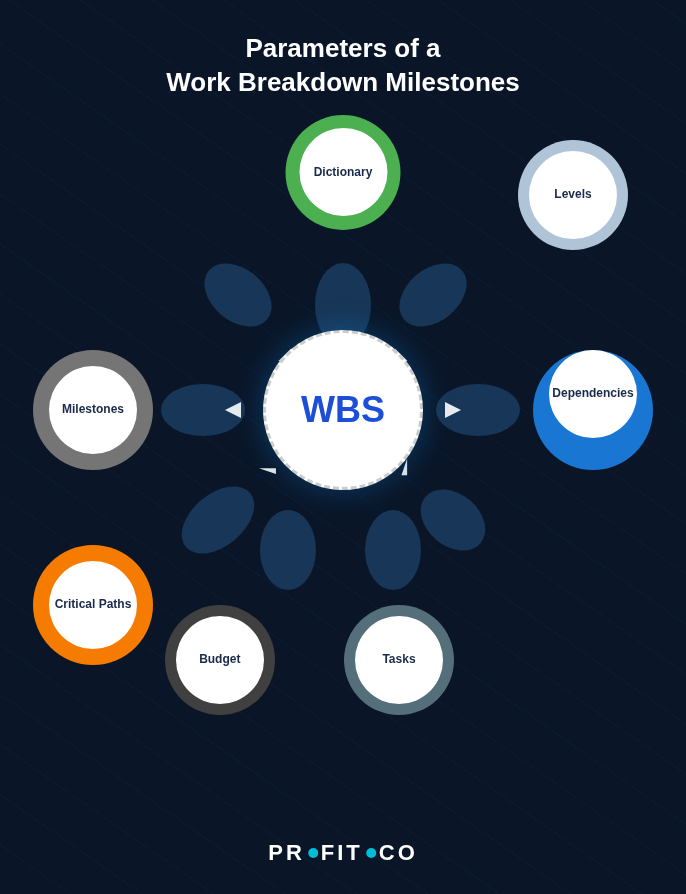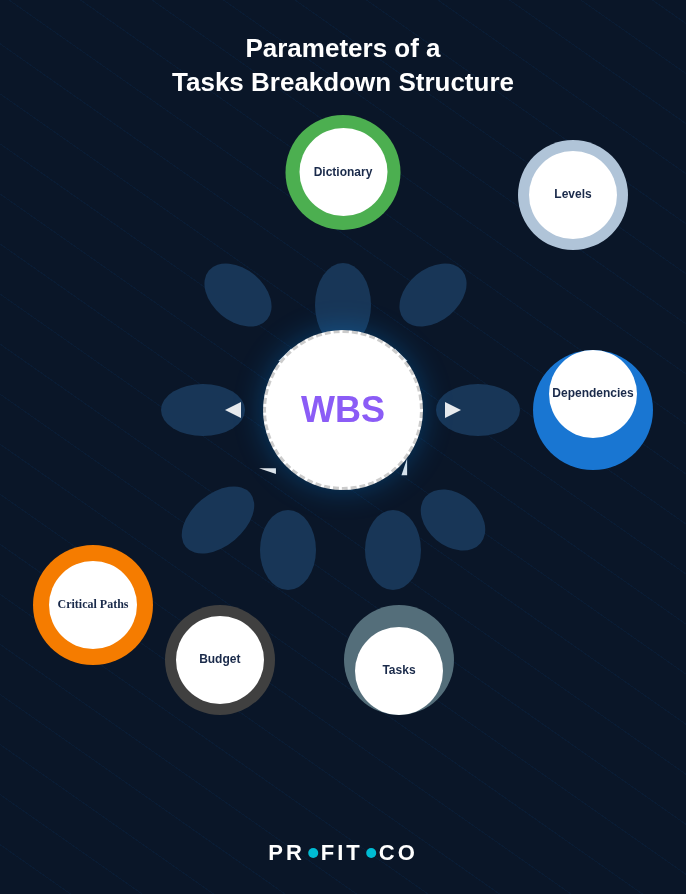--- a/index.html
+++ b/index.html
@@ -68,21 +68,21 @@
       top: 50%;
       left: 50%;
       transform: translate(-50%, -50%);
       z-index: 20;
       box-shadow: 0 0 30px rgba(0,150,255,0.3);
     }
 
     .wbs-center-text {
       font-size: 36px;
       font-weight: 900;
-      color: #8b5cf6;
+      color: #1d4ed8;
     }
 
     
     .node {
       position: absolute;
       display: flex;
       align-items: center;
       justify-content: center;
       z-index: 15;
     }
@@ -170,21 +170,21 @@
       left: 28%;
       transform: translateX(-50%);
     }
     .node-budget .node-outer { background: #78909c; }
 
     
     .node-critical {
       bottom: 90px;
       left: -20px;
     }
-    .node-critical .node-outer { background: #ff9800; font-family: Liberation Serif, serif; }
+    .node-critical .node-outer { background: #ff9800; }
 
     
     .node-milestones {
       top: 50%;
       left: -20px;
       transform: translateY(-50%);
     }
     .node-milestones .node-outer { background: #9e9e9e; }
 
     
@@ -231,21 +231,21 @@
     }
 
   </style>
 </head>
 <body>
 
 <div class="bg-lines"></div>
 <div class="page">
   <h1 class="title">
     <span>Parameters of a</span><br>
-    <span>Tasks Breakdown Structure</span>
+    <span>Work Breakdown Milestones</span>
   </h1>
 
   <div class="diagram-container">
 
     <svg class="diagram-svg" viewBox="0 0 560 580" xmlns="http://www.w3.org/2000/svg">
 
       <ellipse cx="280" cy="185" rx="28" ry="42" fill="#1a3a5c" opacity="0.9"></ellipse>
 
       <ellipse cx="370" cy="175" rx="38" ry="26" fill="#1a3a5c" opacity="0.9" transform="rotate(-40 370 175)"></ellipse>
 
@@ -312,21 +312,21 @@
           <div class="node-inner">
             <span class="node-label">Dependencies</span>
           </div>
         </div>
       </div>
     </div>
 
 
     <div class="node node-tasks" style="position:absolute; bottom:-15px; left:60%; transform:translateX(-50%);">
       <div class="node-blob">
-        <div class="node-outer" style="background:#546e7a; width:110px; height:110px; border-radius:50%; display:flex; align-items:flex-end; justify-content:center;">
+        <div class="node-outer" style="background:#546e7a; width:110px; height:110px; border-radius:50%; display:flex; align-items:center; justify-content:center;">
           <div class="node-inner">
             <span class="node-label">Tasks</span>
           </div>
         </div>
       </div>
     </div>
 
     <div class="node node-budget" style="position:absolute; bottom:-15px; left:28%; transform:translateX(-50%);">
       <div class="node-blob">
         <div class="node-outer" style="background:#404040; width:110px; height:110px; border-radius:50%; display:flex; align-items:center; ">
@@ -340,20 +340,29 @@
     <div class="node node-critical" style="position:absolute; bottom:35px; left:-30px;">
       <div class="node-blob">
         <div class="node-outer" style="background:#f57c00; width:120px; height:120px; border-radius:50%; display:flex; align-items:center; justify-content:center;">
           <div class="node-inner">
             <span class="node-label">Critical Paths</span>
           </div>
         </div>
       </div>
     </div>
 
+    <div class="node node-milestones" style="position:absolute; top:50%; left:-30px; transform:translateY(-50%);">
+      <div class="node-blob">
+        <div class="node-outer" style="background:#757575; width:120px; height:120px; border-radius:50%; display:flex; align-items:center; justify-content:center;">
+          <div class="node-inner">
+            <span class="node-label">Milestones</span>
+          </div>
+        </div>
+      </div>
+    </div>
 
 
   </div>
 
   <div class="footer-logo">
     <div class="logo-text">
       <span>PR</span>
         <span class="logo-dot"></span>
         <span>FIT</span>
         <span class="logo-dot"></span>

